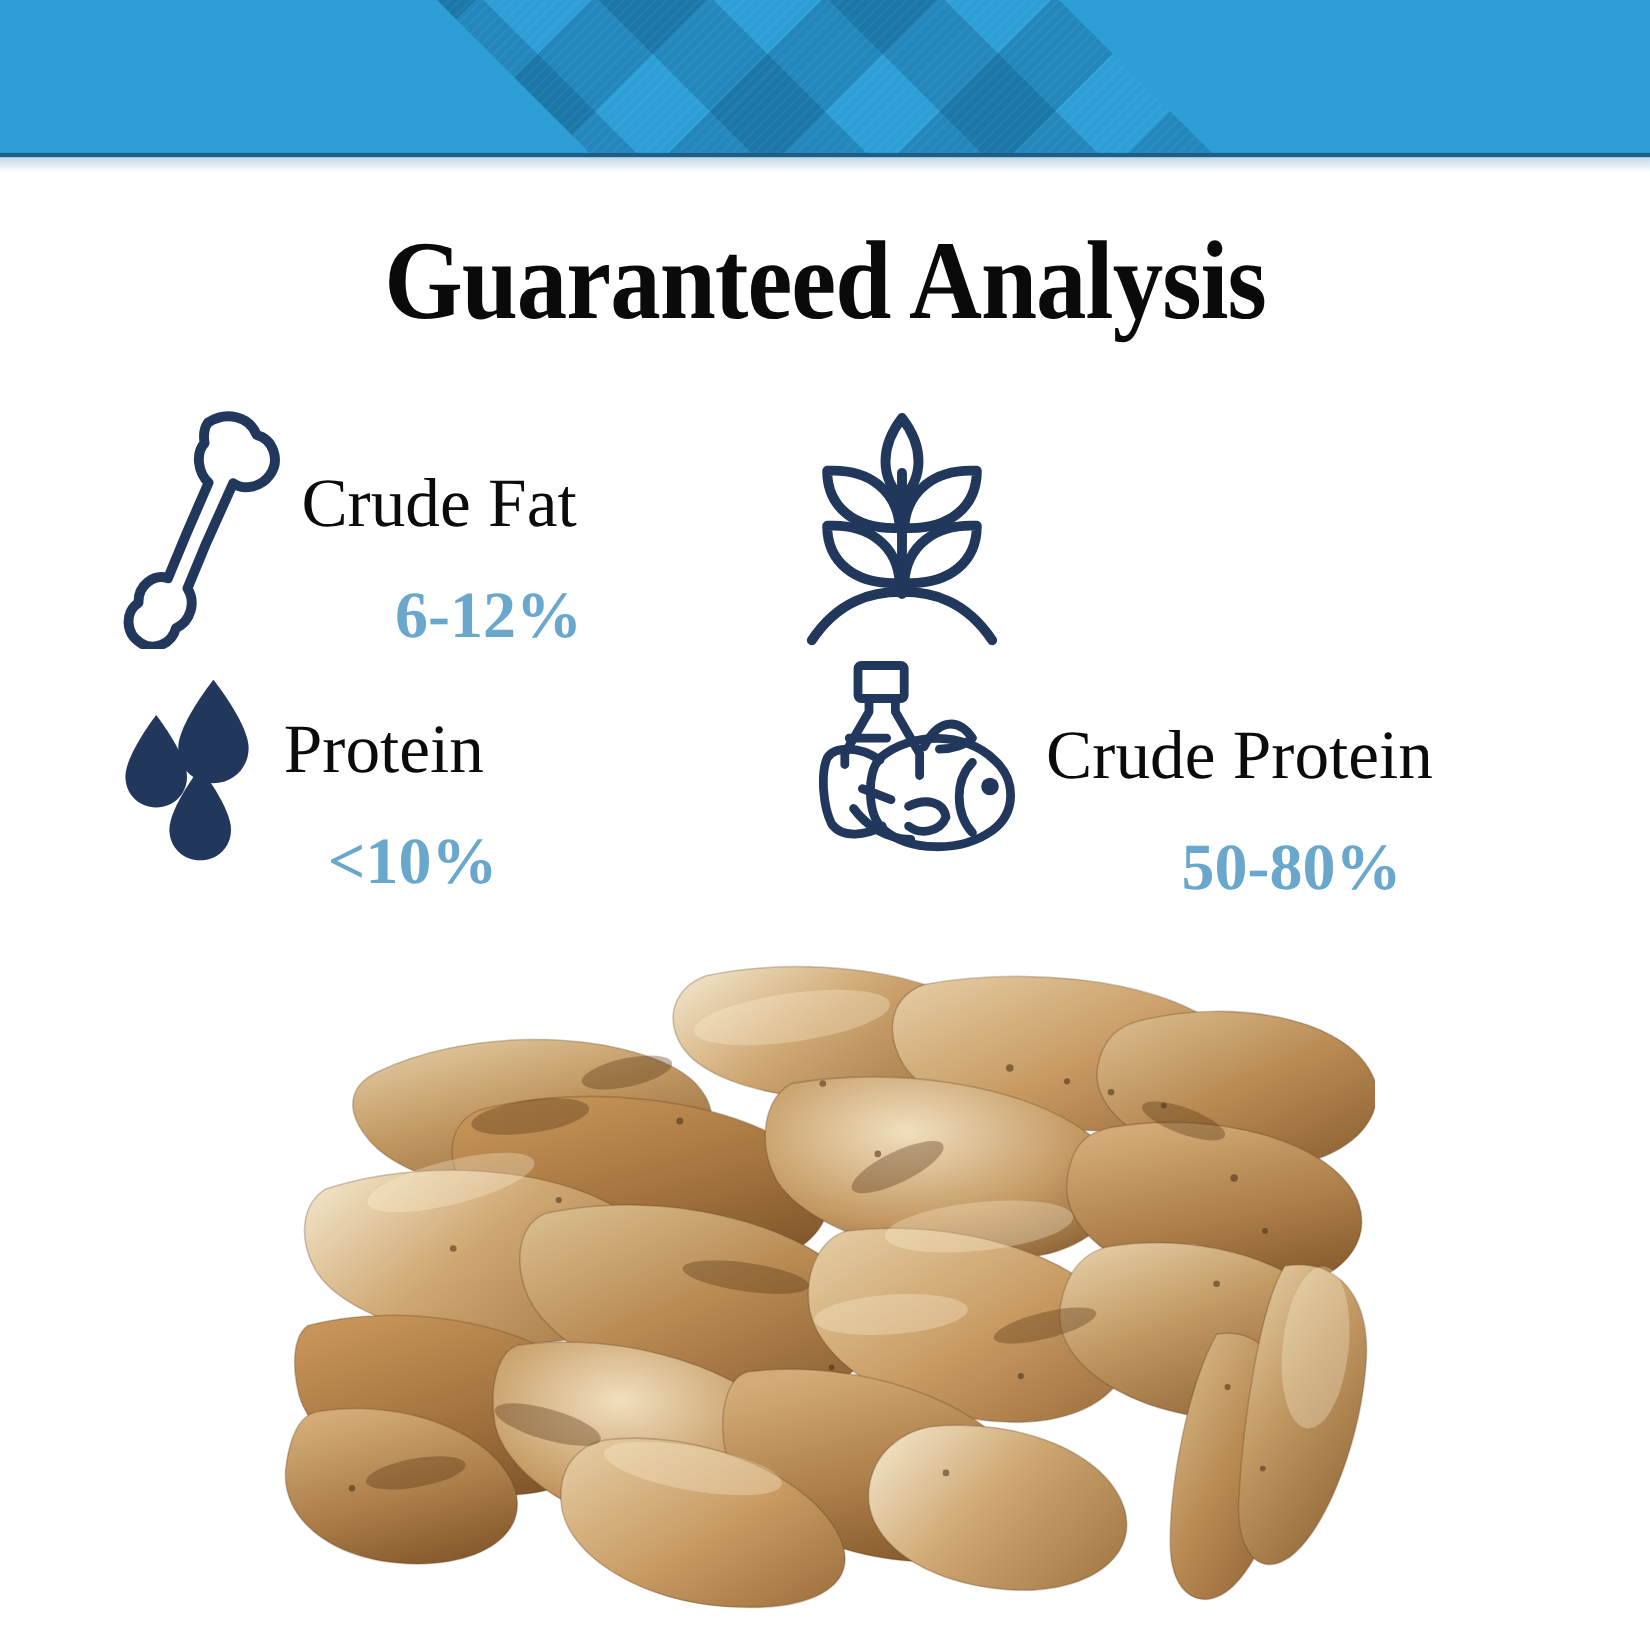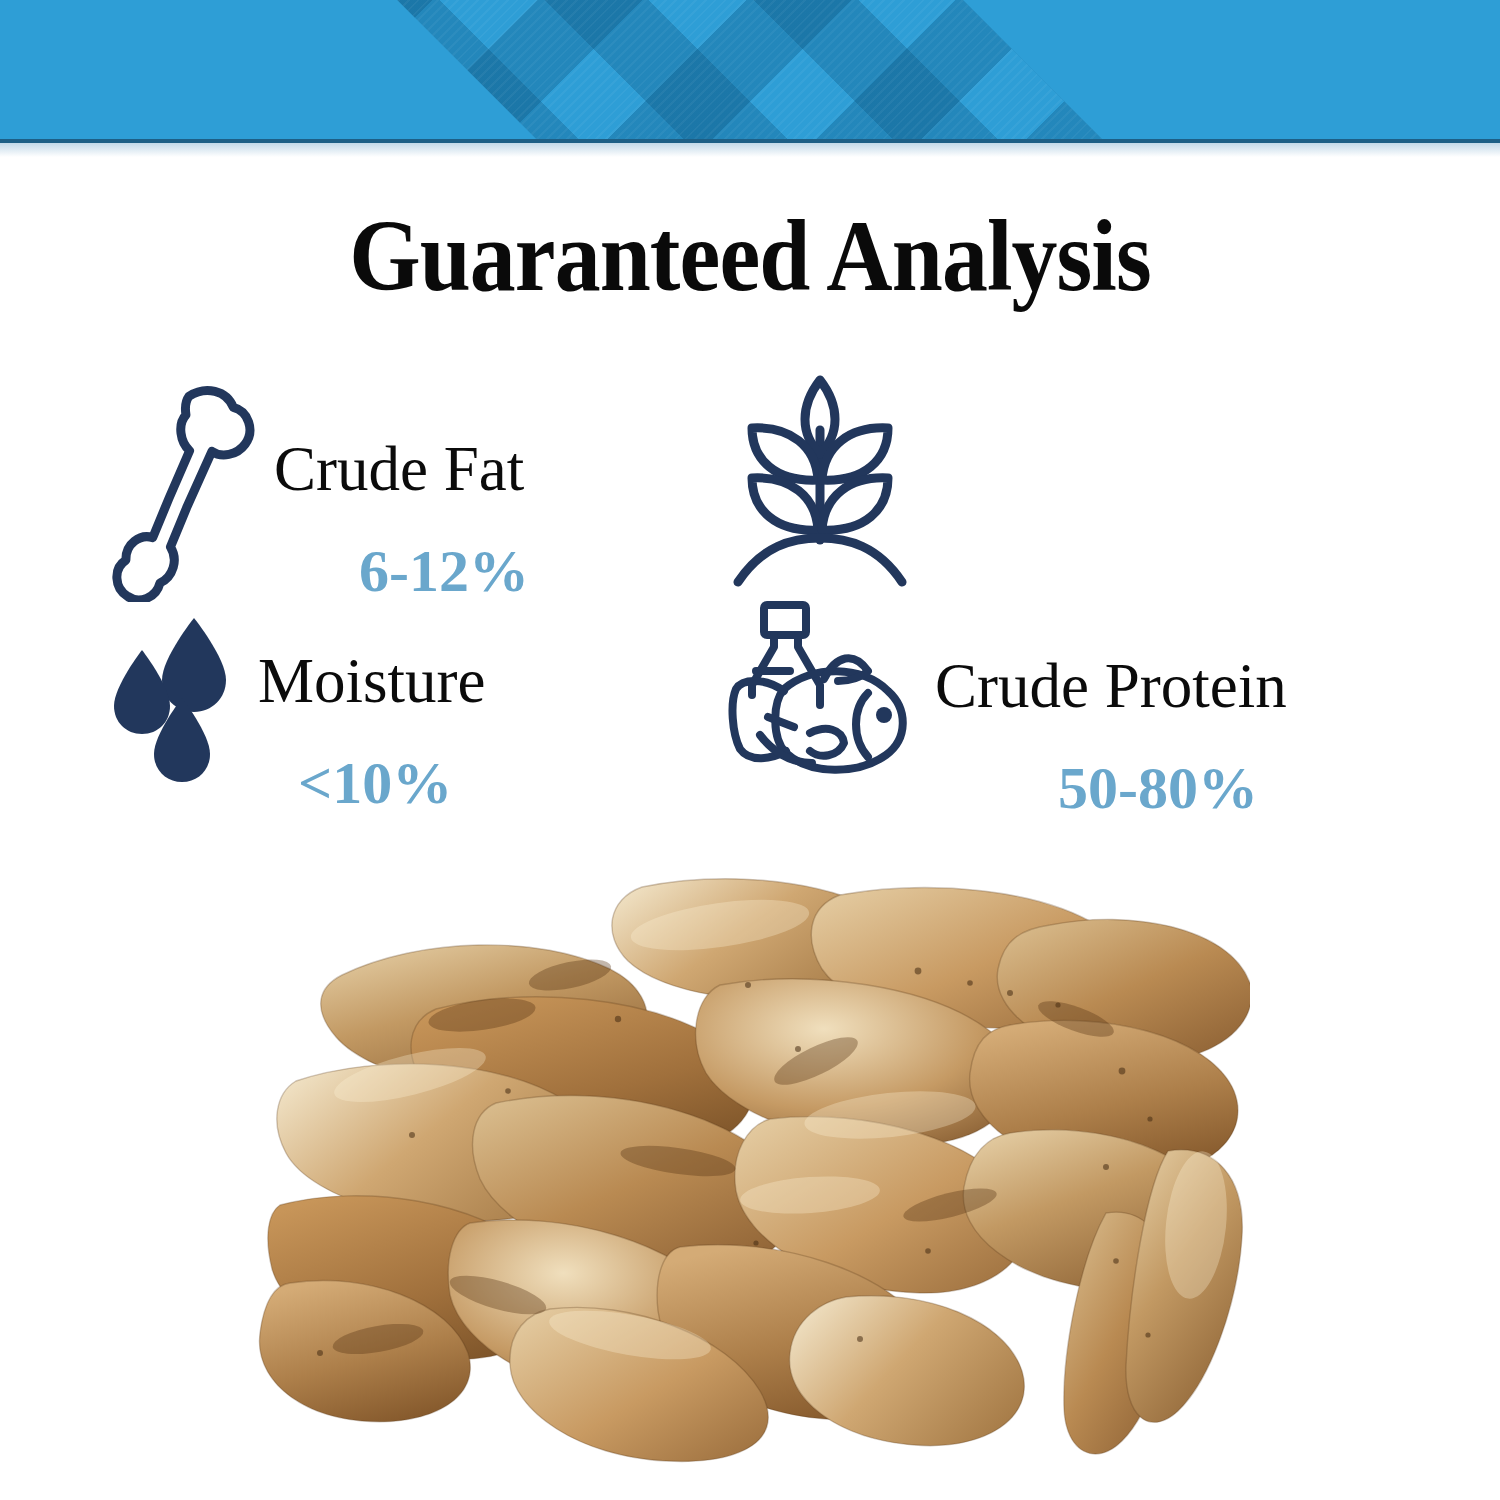--- a/index.html
+++ b/index.html
@@ -84,24 +84,24 @@
   
   .stats-grid{
     position:absolute;
     left:70px; top:360px;
     width:1380px; height:470px;
   }
   .stat-cell{
     position:absolute;
     width:640px; height:235px;
   }
-  .cell-fat      { left:20px;  top:16px;   }
+  .cell-fat      { left:20px;  top:4px;   }
   .cell-fiber    { left:640px; top:0px;   }
   .cell-moisture { left:20px;  top:248px; }
-  .cell-protein  { left:640px; top:235px; }
+  .cell-protein  { left:656px; top:235px; }
 
   .stat-icon{
     position:absolute;
     left:0; top:0;
   }
   .stat-text{
     position:absolute;
   }
   .stat-label{
     font-size:63px;
@@ -220,21 +220,21 @@
 
           <path d="M26 36 C 26 36, 54 72, 54 92 C 54 108, 42 120, 26 120
                    C 10 120, -2 108, -2 92 C -2 72, 26 36, 26 36 Z" transform="translate(6,0)"></path>
 
           <path d="M72 84 C 72 84, 100 120, 100 140 C 100 156, 88 168, 72 168
                    C 56 168, 44 156, 44 140 C 44 120, 72 84, 72 84 Z"></path>
         </g>
       </svg>
     </div>
     <div class="stat-text">
-      <div class="stat-label">Moisture</div>
+      <div class="stat-label">Protein</div>
       <div class="stat-value">&lt;10%</div>
     </div>
   </div>
 
   <div class="stat-cell cell-protein">
     <div class="stat-icon">
       <svg width="200" height="190" viewBox="0 0 200 190">
         <g stroke="#22375c" stroke-width="8" fill="none" stroke-linecap="round" stroke-linejoin="round">
 
           <rect x="36" y="6" width="42" height="30" rx="3"></rect>

